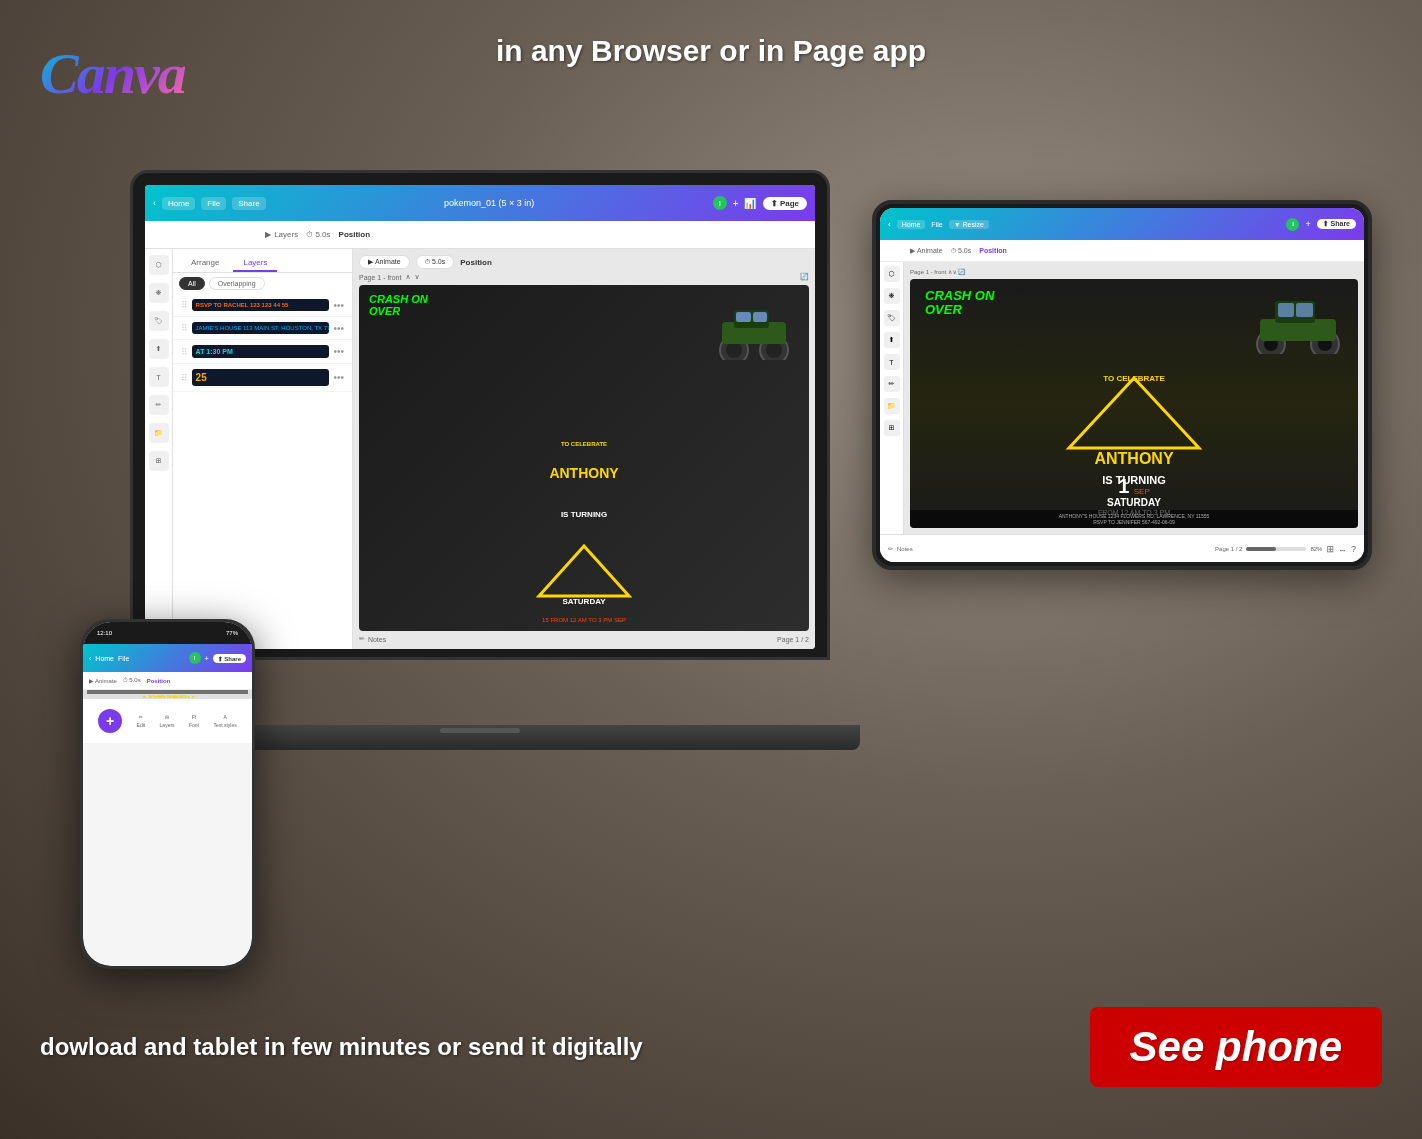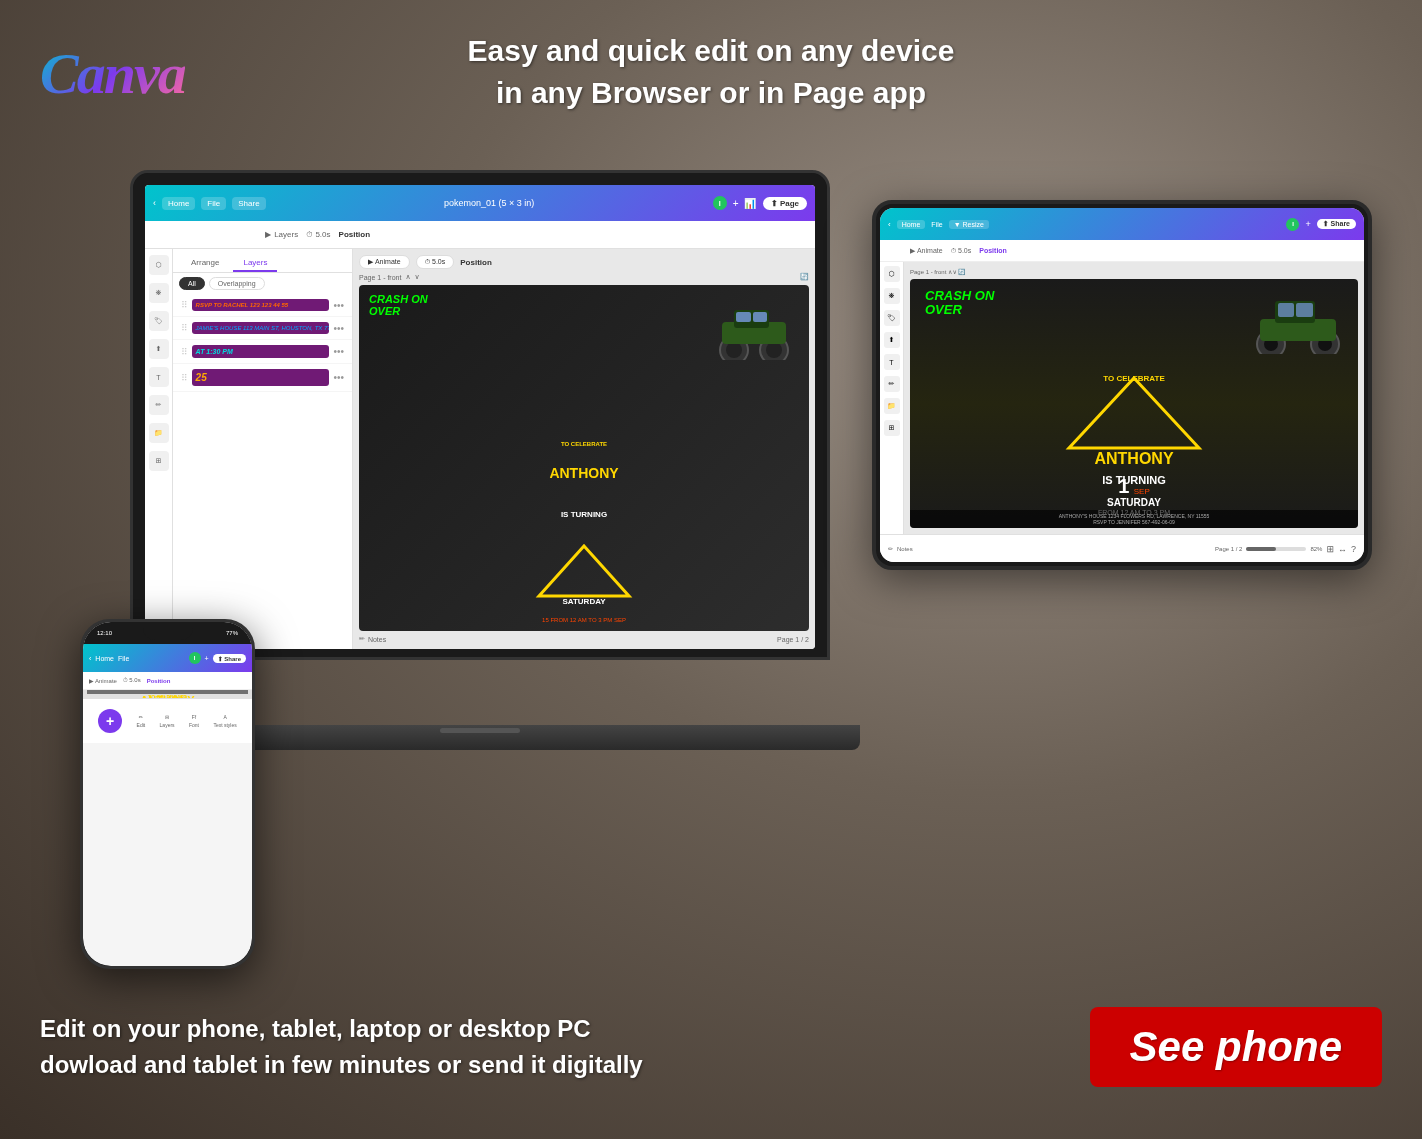--- a/index.html
+++ b/index.html
@@ -256,28 +256,27 @@
       gap: 4px;
     }
 
     .layer-drag {
       color: #ccc;
       font-size: 9px;
     }
 
     .layer-text-preview {
       flex: 1;
-      background: #701a75;
+      background: #0f172a;
       padding: 3px 4px;
       border-radius: 3px;
       font-size: 6px;
       color: #555;
       white-space: nowrap;
       overflow: hidden;
-      font-style: italic;
     }
 
     .layer-more {
       color: #999;
       font-size: 10px;
     }
 
     .canva-canvas {
       flex: 1;
       background: #e8e8e8;
@@ -685,21 +684,20 @@
     }
   </style>
 </head>
 <body>
 
 <div class="bg"></div>
 
 <div class="header">
   <div class="canva-logo">Canva</div>
   <div class="header-text">
-    <div>Easy and quick edit on any device</div>
     <div>in any Browser or in Page app</div>
   </div>
 </div>
 
 <div class="devices">
 
   <div class="laptop">
     <div class="laptop-screen-outer">
       <div class="laptop-bezel"></div>
       <div class="laptop-screen">
@@ -983,17 +981,16 @@
           </div>
         </div>
       </div>
     </div>
   </div>
 
 </div>
 
 <div class="footer">
   <div class="footer-text">
-    <div>Edit on your phone, tablet, laptop or desktop PC</div>
     <div>dowload and tablet in few minutes or send it digitally</div>
   </div>
   <div class="see-next-btn">See phone</div>
 </div>
 
 </body></html>

